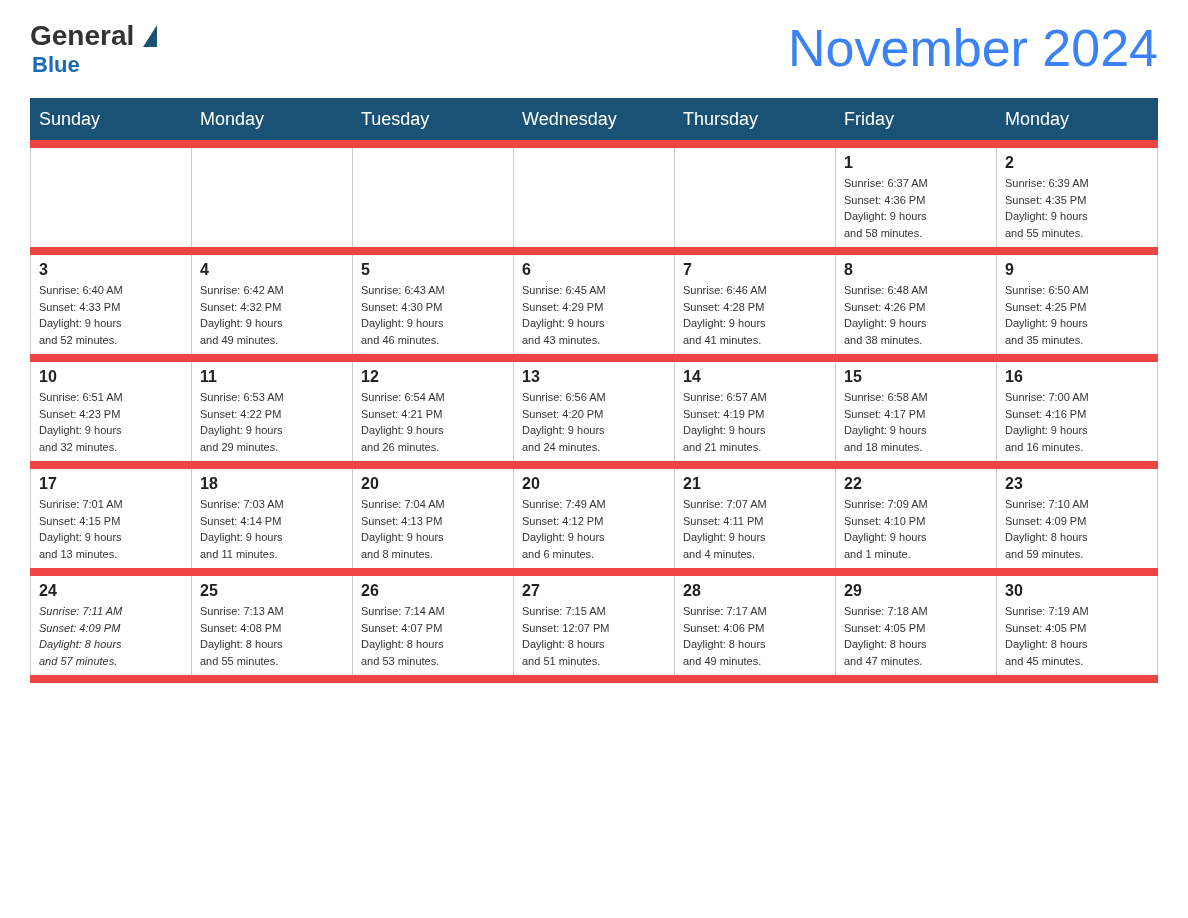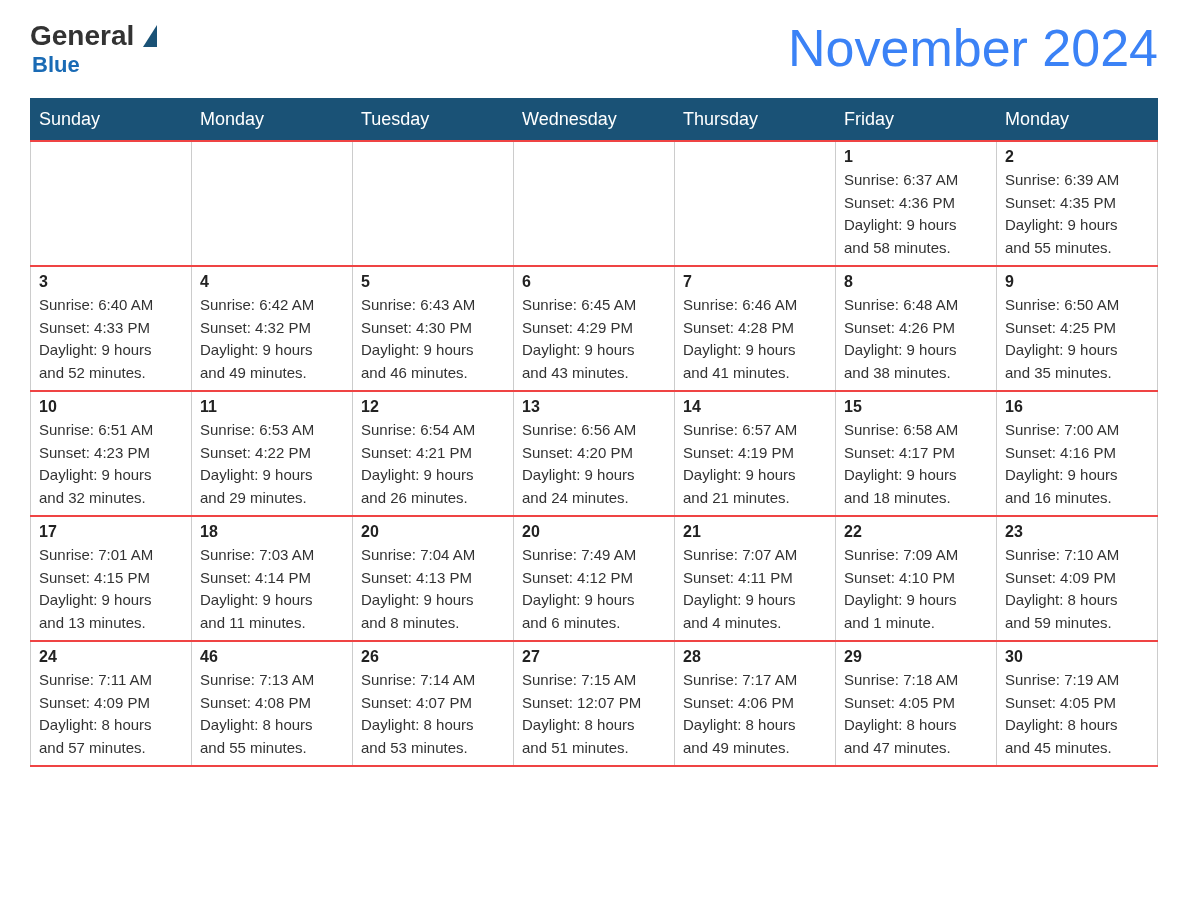--- a/index.html
+++ b/index.html
@@ -76,26 +76,26 @@
       background: #fff;
     }
     .day-number {
       font-size: 16px;
       font-weight: bold;
       color: #222;
       display: block;
       margin-bottom: 3px;
     }
     .day-info {
-      font-size: 15px;
+      font-size: 11px;
       line-height: 1.5;
       color: #333;
     }
     .calendar tr {
-      border-bottom: 2px solid #ef4444;
+      border-bottom: 8px solid #ef4444;
     }
     .empty-cell { background: #f9f9f9; }
   </style>
 </head>
 <body>
 
 <div class="header">
   <div class="logo">
     <div class="logo-text">
       <span class="logo-general">General</span>
@@ -293,27 +293,27 @@
           <span class="day-number">23</span>
           <div class="day-info" style="white-space: pre-line;">Sunrise: 7:10 AM
 Sunset: 4:09 PM
 Daylight: 8 hours
 and 59 minutes.</div>
         </td>
       </tr>
       <tr>
         <td>
           <span class="day-number">24</span>
-          <div class="day-info" style="white-space: pre-line;">Sunrise: 7:11 AM
+          <div class="day-info" style="white-space: pre-line; font-style: italic;">Sunrise: 7:11 AM
 Sunset: 4:09 PM
 Daylight: 8 hours
 and 57 minutes.</div>
         </td>
         <td>
-          <span class="day-number">46</span>
+          <span class="day-number">25</span>
           <div class="day-info" style="white-space: pre-line;">Sunrise: 7:13 AM
 Sunset: 4:08 PM
 Daylight: 8 hours
 and 55 minutes.</div>
         </td>
         <td>
           <span class="day-number">26</span>
           <div class="day-info" style="white-space: pre-line;">Sunrise: 7:14 AM
 Sunset: 4:07 PM
 Daylight: 8 hours

